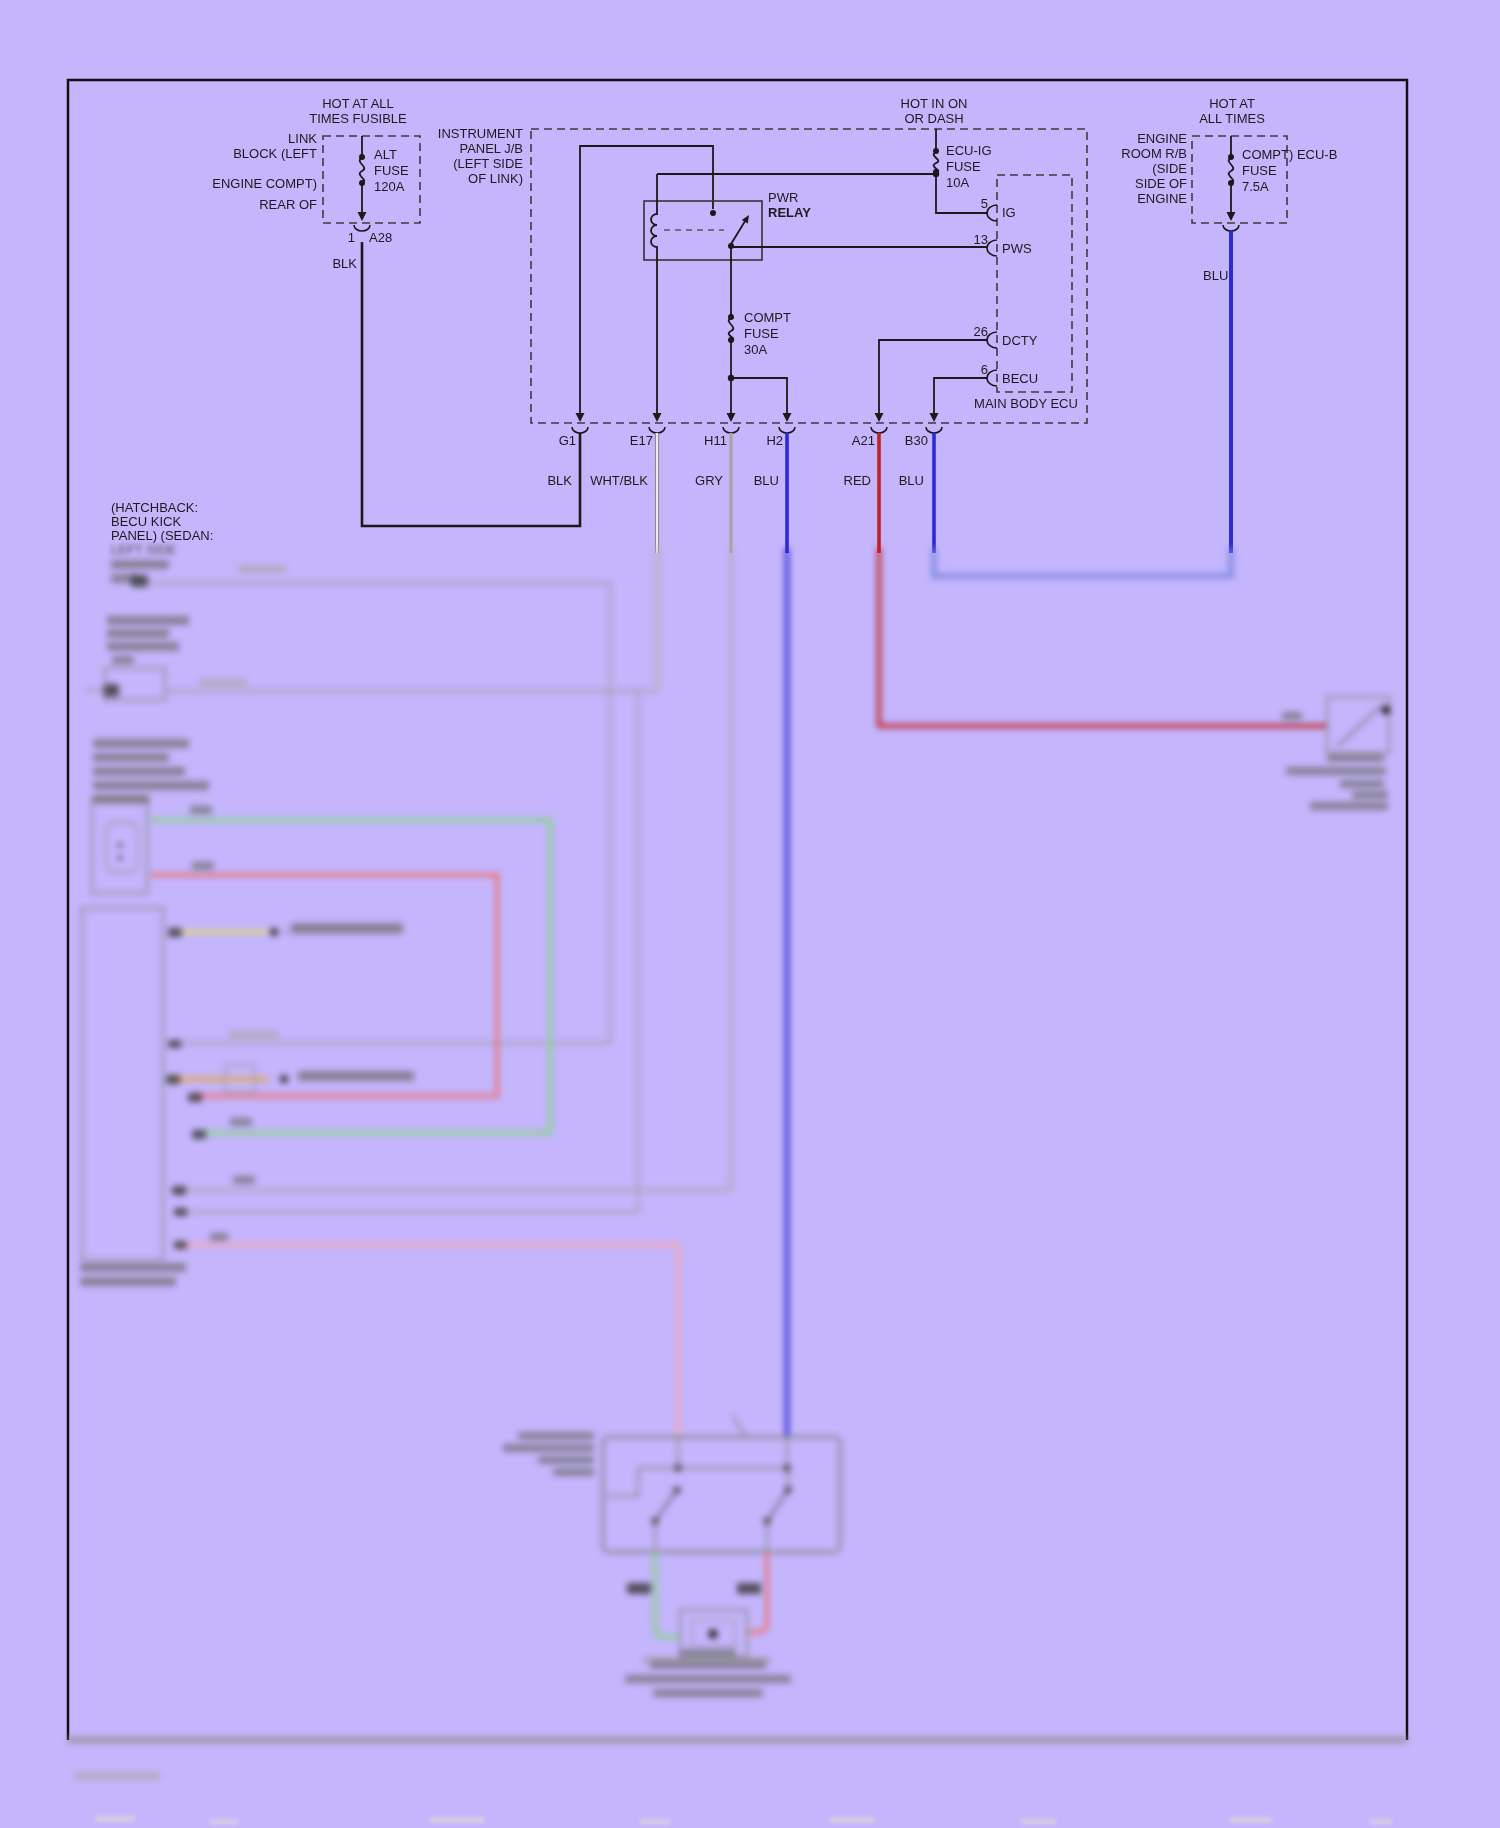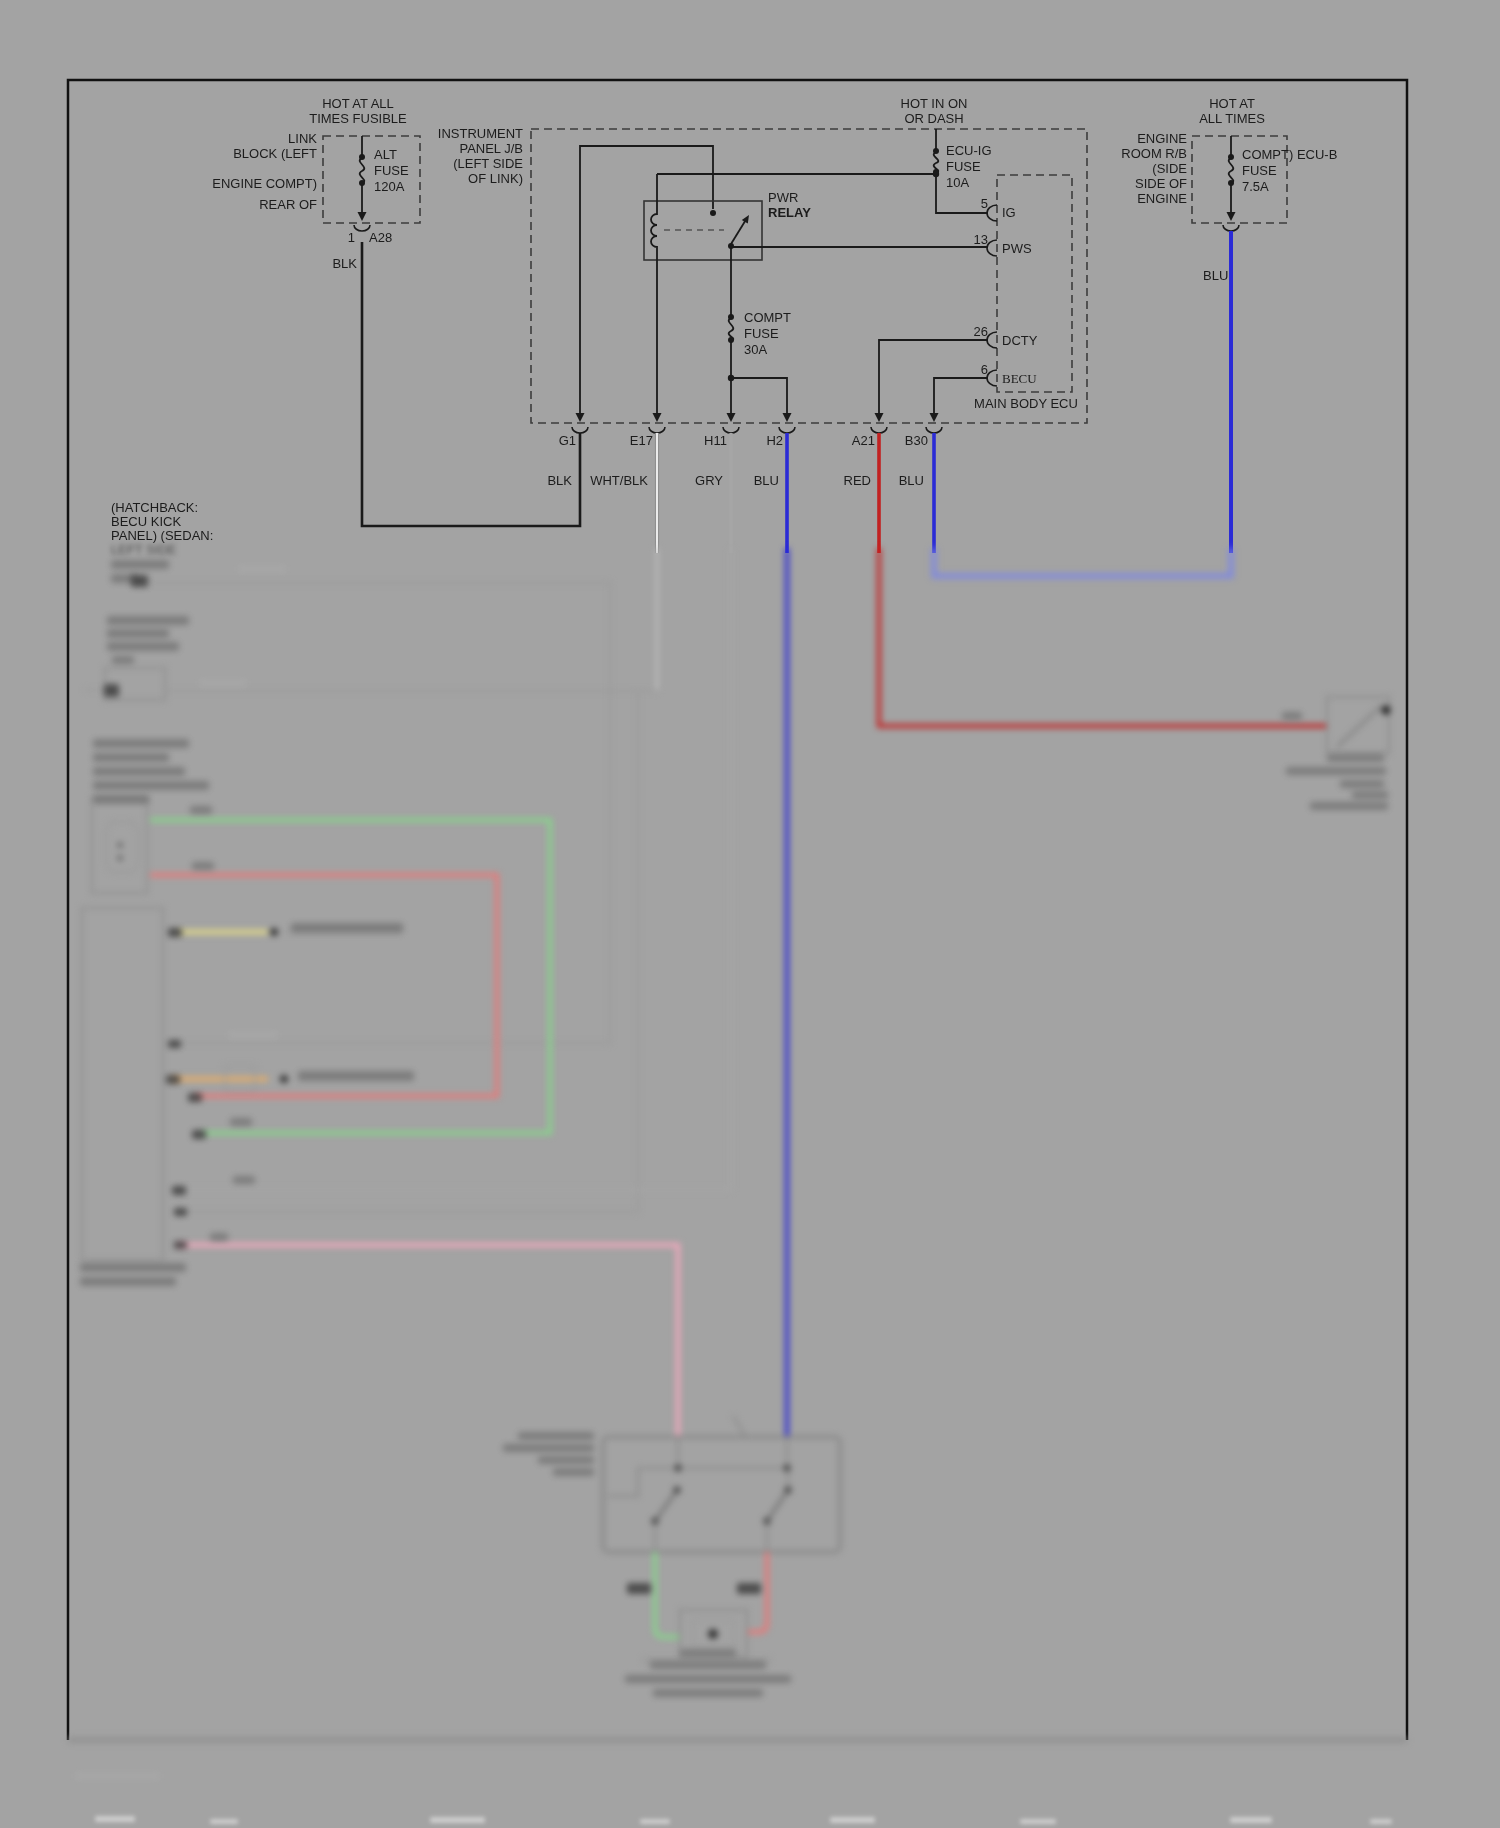--- a/index.html
+++ b/index.html
@@ -1,16 +1,16 @@
 <!DOCTYPE html>
 <html><head>
 <meta charset="utf-8">
 <style>
   html,body{margin:0;padding:0;background:#ffffff;}
-  #canvas{position:relative;width:1500px;height:1828px;background:#a3a3a3;overflow:hidden;
+  #canvas{position:relative;width:1500px;height:1828px;background:#c4b5fd;overflow:hidden;
           font-family:"Liberation Sans","DejaVu Sans",sans-serif;color:#1c1c1c;}
   svg{position:absolute;left:0;top:0;}
   .dash{fill:none;stroke:#3c3c3c;stroke-width:1.6;stroke-dasharray:8 5;}
   .solidbox{fill:none;stroke:#333;stroke-width:1.6;}
   .lbl{position:absolute;font-size:13px;line-height:15px;white-space:nowrap;}
   .r{text-align:right;}
   .c{text-align:center;}
   .soft{filter:blur(3.2px);}
   .softtxt{filter:blur(2.6px);color:#4a4a4a;}
   .bar{position:absolute;background:#6e6e6e;opacity:.72;border-radius:2px;filter:blur(3px);}
@@ -206,21 +206,21 @@
 <div class="lbl" style="left:946px;top:159px;">FUSE</div>
 <div class="lbl" style="left:946px;top:175px;">10A</div>
 
 <div class="lbl r" style="left:958px;top:196px;width:30px;">5</div>
 <div class="lbl" style="left:1002px;top:205px;">IG</div>
 <div class="lbl r" style="left:958px;top:232px;width:30px;">13</div>
 <div class="lbl" style="left:1002px;top:241px;">PWS</div>
 <div class="lbl r" style="left:958px;top:324px;width:30px;">26</div>
 <div class="lbl" style="left:1002px;top:333px;">DCTY</div>
 <div class="lbl r" style="left:958px;top:362px;width:30px;">6</div>
-<div class="lbl" style="left:1002px;top:371px;font-family:Liberation Serif, serif;">BECU</div>
+<div class="lbl" style="left:1002px;top:371px;">BECU</div>
 <div class="lbl c" style="left:966px;top:396px;width:120px;">MAIN BODY ECU</div>
 
 <div class="lbl r" style="left:536px;top:433px;width:40px;">G1</div>
 <div class="lbl r" style="left:613px;top:433px;width:40px;">E17</div>
 <div class="lbl r" style="left:687px;top:433px;width:40px;">H11</div>
 <div class="lbl r" style="left:743px;top:433px;width:40px;">H2</div>
 <div class="lbl r" style="left:835px;top:433px;width:40px;">A21</div>
 <div class="lbl r" style="left:888px;top:433px;width:40px;">B30</div>
 <div class="lbl r" style="left:512px;top:473px;width:60px;">BLK</div>
 <div class="lbl r" style="left:576px;top:473px;width:72px;">WHT/BLK</div>

